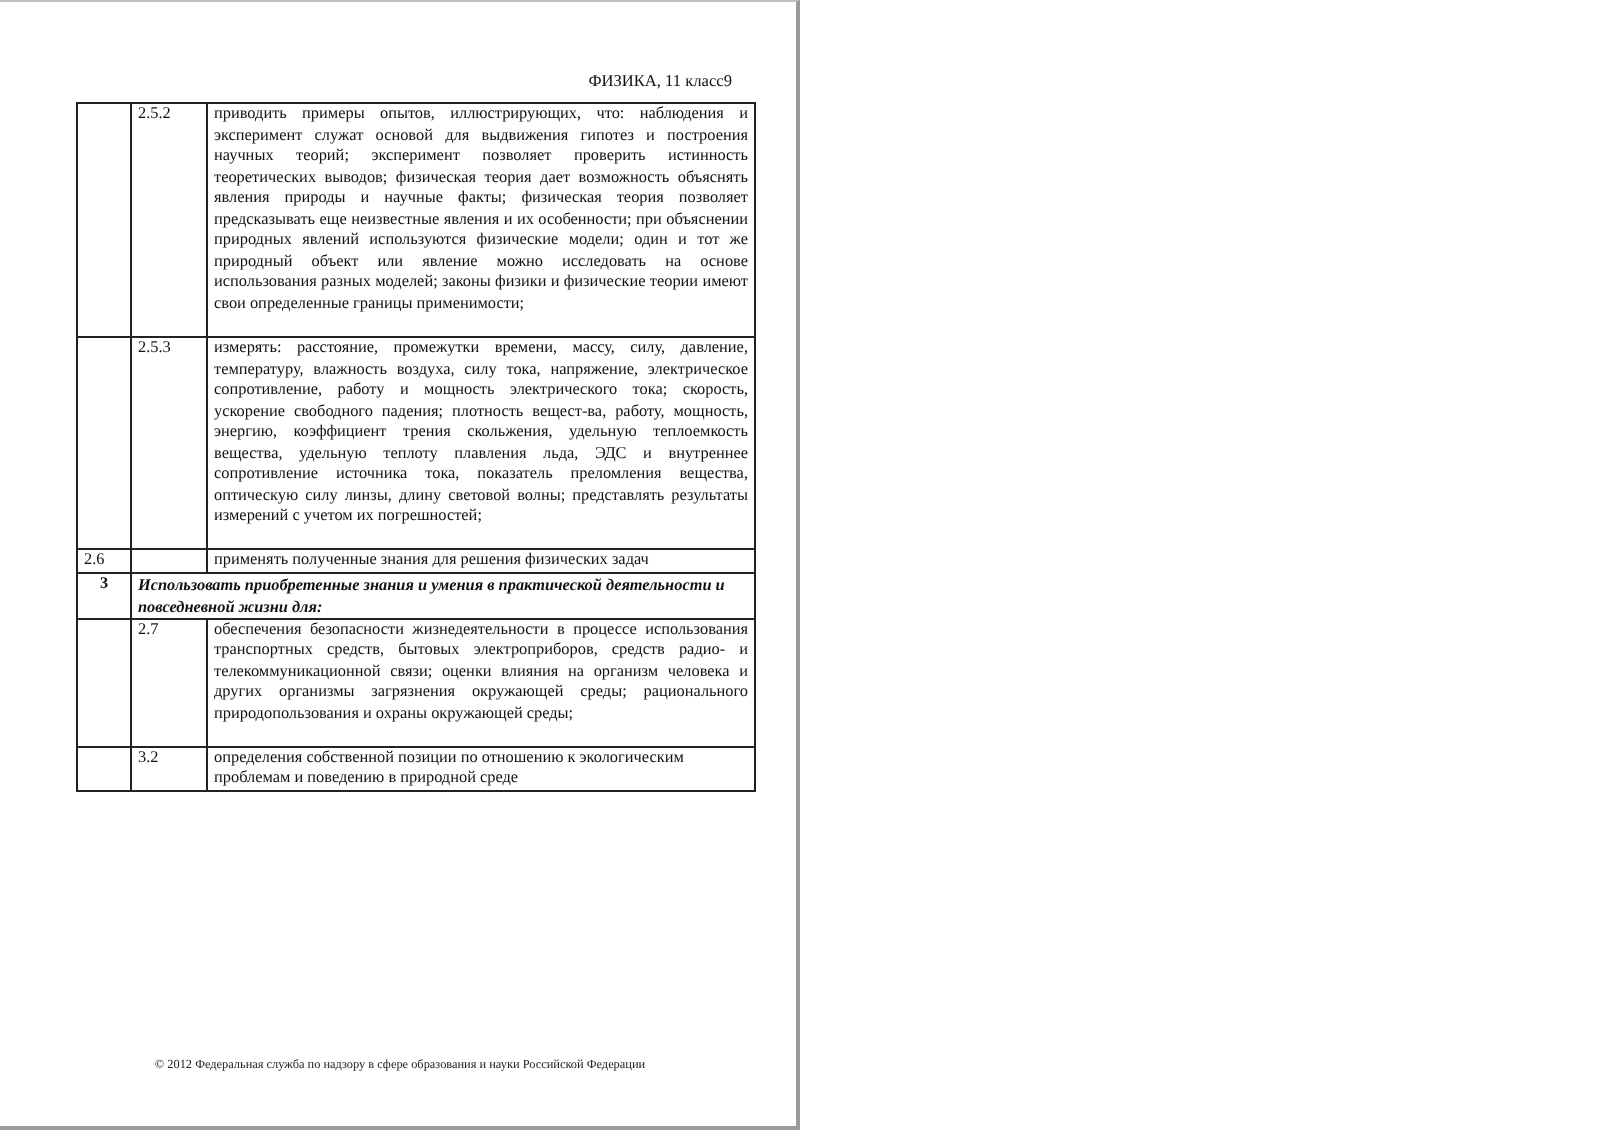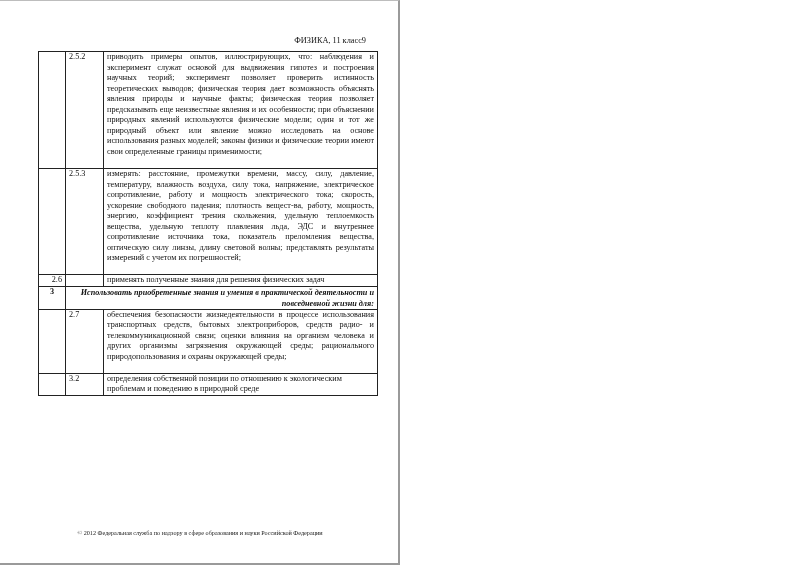--- a/index.html
+++ b/index.html
@@ -21,26 +21,26 @@
     position: absolute; left: 38px; top: 50px; width: 339px;
     border-collapse: collapse; font-size: 8.2px; line-height: 10.55px;
     table-layout: fixed;
   }
   table.spec td {
     border: 1px solid #222; vertical-align: top; padding: 0 3px 0 3px;
   }
   table.spec col.c1 { width: 27px; }
   table.spec col.c2 { width: 38px; }
   table.spec col.c3 { width: 274px; }
-  td.code { text-align: right; }
+  td.code { text-align: left; }
   td.sub { padding-right: 6px; }
   td.text { text-align: justify; padding-left: 4px; }
   td.text.left { text-align: left; margin-left: 47px; }
   td.bold { font-weight: bold; text-align: center; }
-  td.headline { font-weight: bold; font-style: italic; text-align: right; line-height: 11px; }
+  td.headline { font-weight: bold; font-style: italic; text-align: left; line-height: 11px; }
   tr.r252 { height: 117px; }
   tr.r253 { height: 106px; }
   tr.r26 { height: 9px; }
   tr.r3 { height: 23px; }
   tr.r31 { height: 64px; }
   tr.r32 { height: 21px; }
   .footer {
     position: absolute; top: 528px; left: 0; width: 400px; text-align: center;
     font-size: 6.2px; color: #222;
   }

